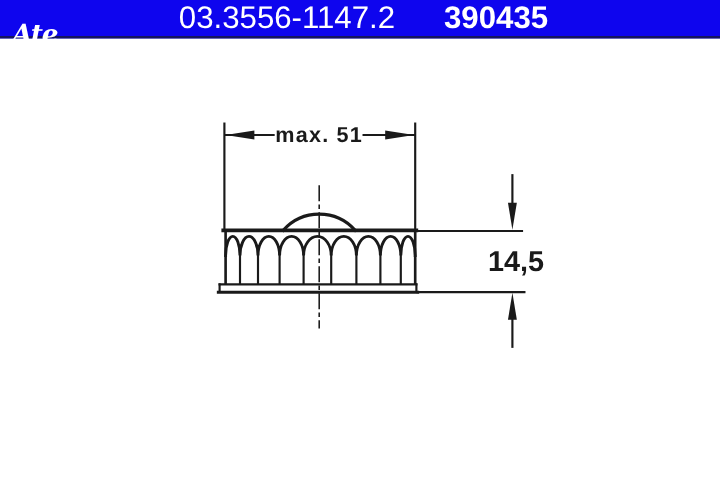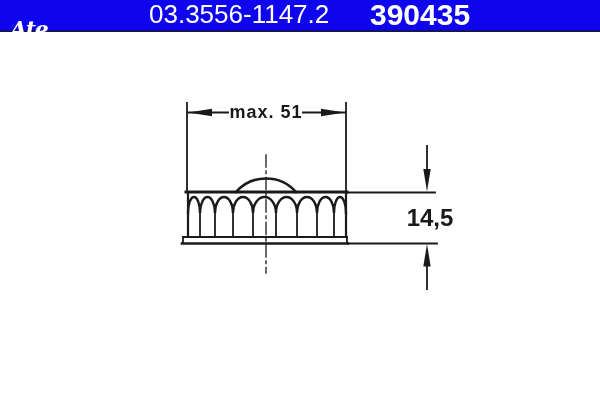--- a/index.html
+++ b/index.html
@@ -38,21 +38,21 @@
   }
   .logo-reg{
     position:absolute;left:58px;top:17px;font-size:7px;font-style:normal;
   }
   .part-number{
     position:absolute;left:149px;top:0;height:30px;line-height:29px;
     font-weight:normal;font-size:26px;letter-spacing:0px;
   }
   .ref-number{
     position:absolute;left:370px;top:0;height:30px;line-height:29px;
-    font-weight:bold;font-size:30px;
+    font-weight:bold;font-size:26px;
   }
   
   #drawing{position:absolute;left:0;top:0;}
   .ln{fill:none;stroke:var(--line,#1a1a1a);stroke-linecap:square;}
   .ar{fill:var(--line,#1a1a1a);stroke:none;}
   .tx{
     fill:var(--line,#1a1a1a);
     font-family:"Liberation Sans",sans-serif;
     font-weight:bold;
   }

